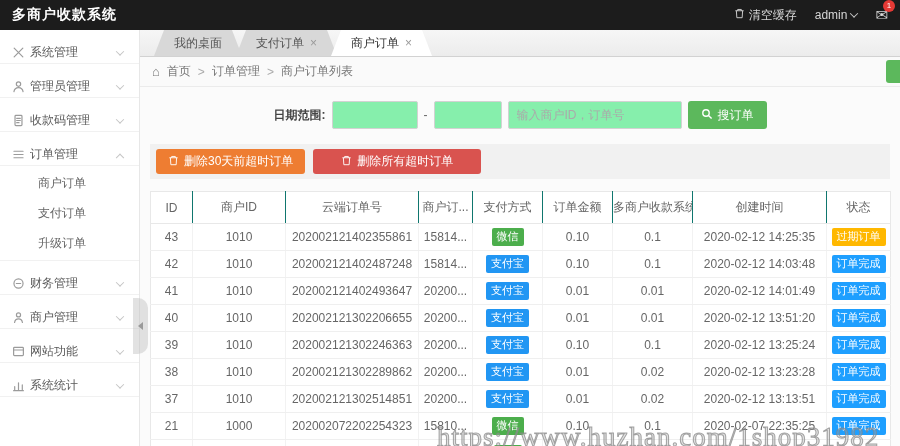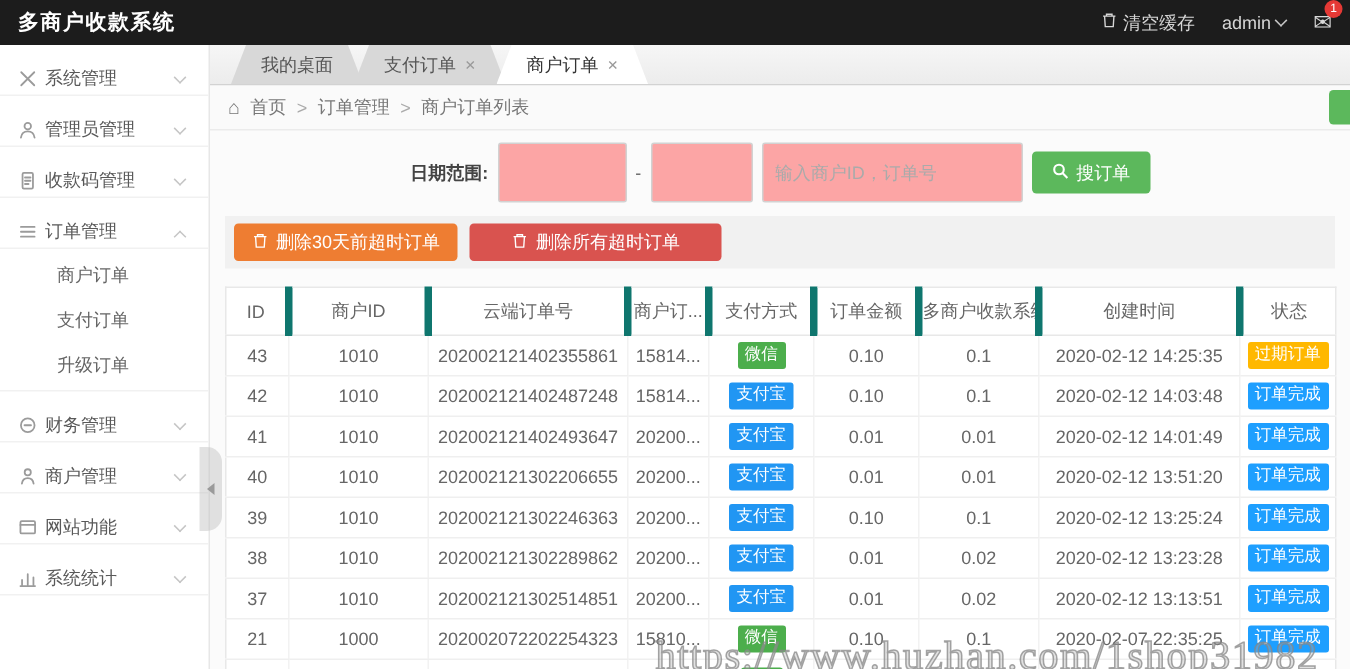--- a/index.html
+++ b/index.html
@@ -57,37 +57,37 @@
   .bc-home{ font-size:13px; color:#777; }
   .bc-sep{ color:#aaa; }
   .bc-action{ position:absolute; right:0; top:3px; width:14px; height:23px;
     background:var(--search-green); border-radius:3px 0 0 3px; cursor:pointer; }
 
   
   .page{ flex:1; padding:0 10px; min-height:0; }
   .filter-row{ margin-top:13px; height:30px; display:flex; justify-content:center;
     align-items:center; gap:6px; }
   .filter-label{ font-size:12px; color:#444; font-weight:bold; }
-  .inp{ height:40px; border:1px solid #d2d2d2; border-radius:2px; background:#fca5a5;
+  .inp{ height:28px; border:1px solid #d2d2d2; border-radius:2px; background:#86efac;
     font-size:12px; padding:0 8px; color:#333; outline:none; font-family:inherit; }
   .inp::placeholder{ color:#aaa; }
   .inp.date1{ width:86px; } .inp.date2{ width:68px; } .inp.search{ width:174px; }
   .range-sep{ color:#666; font-size:12px; }
   .btn{ border:none; color:#fff; font-size:12px; border-radius:3px; cursor:pointer;
     display:inline-flex; align-items:center; gap:5px; font-family:Liberation Sans, sans-serif; }
   .btn-search{ background:var(--search-green); height:28px; padding:0 13px; }
   .toolbar{ margin-top:14px; background:#f1f1f1; padding:5px 6px; display:flex; gap:8px;align-items:flex-end; }
   .btn-warn{ background:var(--warn-orange); height:25px; padding:0 12px; }
   .btn-danger{ background:var(--danger-red); height:25px; padding:0 28px; }
 
   
   table{ margin-top:12px; width:100%; border-collapse:collapse; background:#fff;
     border:1px solid #e8e8e8; table-layout:fixed; }
   th{ height:32px; font-size:12px; color:#666; font-weight:normal; text-align:center;
-    border-bottom:1px solid #e8e8e8; border-right:5px solid #0f766e; background:#fff;
+    border-bottom:1px solid #e8e8e8; border-right:1px solid #0f766e; background:#fff;
     white-space:nowrap; overflow:hidden; }
   td{ height:27px; font-size:12px; color:#666; text-align:center; white-space:nowrap;
     overflow:hidden; border-bottom:1px solid #efefef; border-right:1px solid #f2f2f2; }
   th:last-child, td:last-child{ border-right:none; }
   .badge{ display:inline-block; padding:2px 5px; border-radius:2px; color:#fff;
     font-size:11px; line-height:1.25; }
   .pay-green{ background:var(--wechat-green); } .pay-blue{ background:var(--alipay-blue); }
   .st-blue{ background:var(--accent-blue); } .st-amber{ background:var(--amber); }
   tr.partial .badge{ min-width:28px; min-height:14px; }
 

